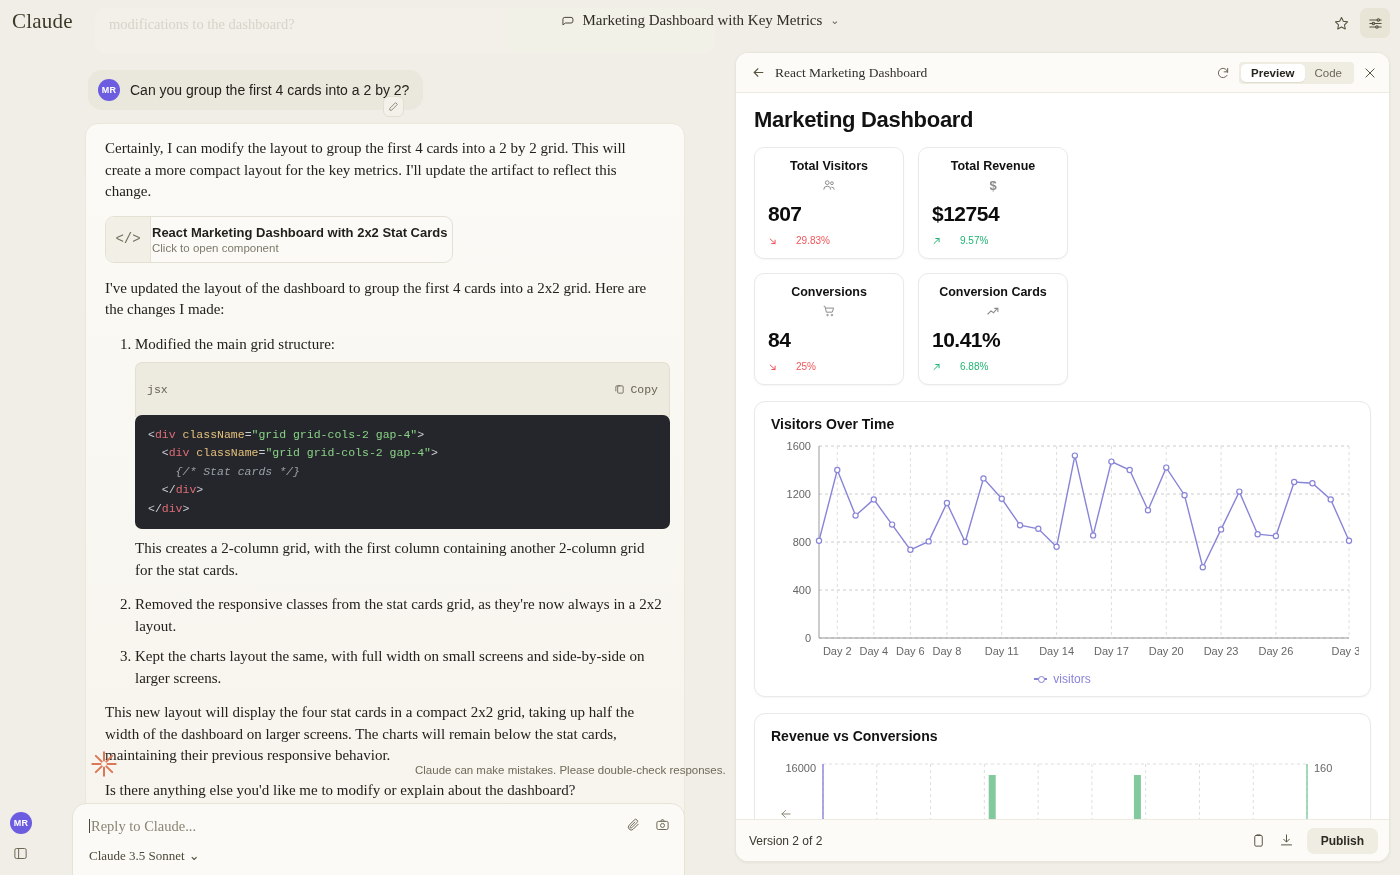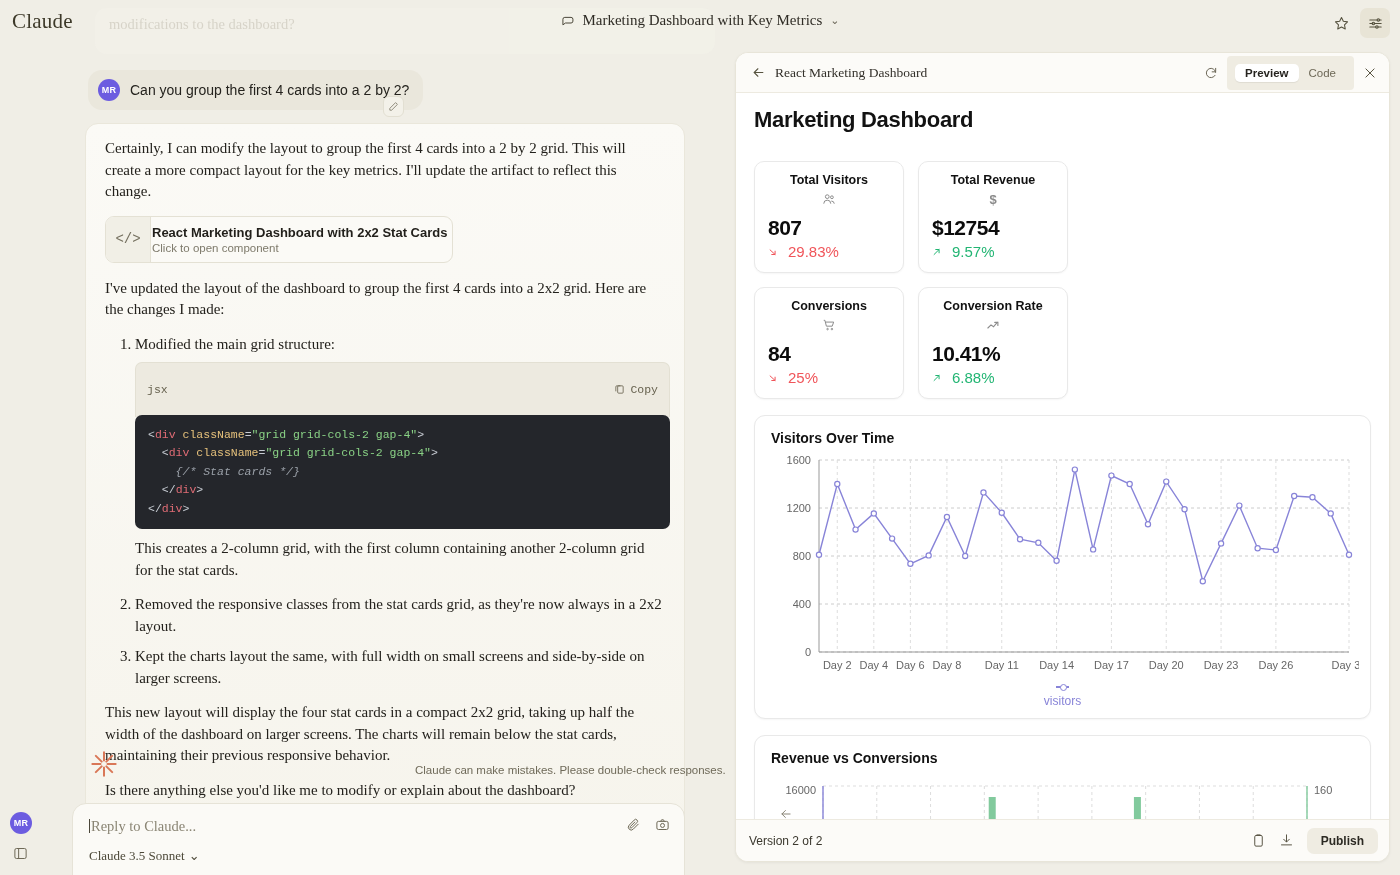--- a/index.html
+++ b/index.html
@@ -172,50 +172,50 @@
   }
   .art-head {
     height: 40px; border-bottom: 1px solid #EDEAE0;
     display: flex; align-items: center; padding: 0 12px 0 10px;
     background: #FCFBF8;
   }
   .art-head .back { color: #57533f; width: 24px; display:flex; justify-content:center; cursor:pointer;}
   .art-head .title { font-family:"Liberation Serif", serif; font-size: 13.5px; color: #33302a; margin-left: 5px;}
   .art-head .right { margin-left: auto; display: flex; align-items: center; gap: 9px; }
   .seg {
-    display: flex; background: #EFECE2; border-radius: 4px; padding: 8px;
+    display: flex; background: #EFECE2; border-radius: 4px; padding: 2px;
   }
   .seg div {
     font-size: 11.5px; padding: 3px 10px; border-radius: 5px; color: #6d6857; cursor: pointer;
   }
   .seg div.on { background: #FFFFFF; color: #26241f; font-weight: bold; box-shadow: 0 1px 1px rgba(0,0,0,.07); }
 
   .art-body { padding: 14px 18px; height: 730px; overflow: hidden; }
-  .dash-title { font-size: 22px; font-weight: bold; letter-spacing: -.3px; color: #121212; margin-bottom: 28px; }
+  .dash-title { font-size: 22px; font-weight: bold; letter-spacing: -.3px; color: #121212; margin-bottom: 14px; }
 
   .stat-grid { display: grid; grid-template-columns: 150px 150px; gap: 14px; width: 314px; }
   .stat-card {
     border: 1px solid #E9E9E9; border-radius: 10px; background: #fff;
     padding: 11px 13px 13px 13px; height: 112px;
     box-shadow: 0 1px 2px rgba(0,0,0,.04);
   }
   .stat-head { text-align: center; }
   .stat-label { font-size: 12.5px; font-weight: bold; color: #111; }
   .stat-ic { color: #8b8b8b; font-size: 13px; margin-top: 4px; height: 16px; display:flex; justify-content:center; align-items:center;}
   .stat-value { font-size: 21px; font-weight: bold; color: #0c0c0c; margin-top: 9px; letter-spacing: -.5px; }
-  .stat-delta { font-size: 15px; margin-top: 3px; display: flex; align-items: center; gap: 10px; }
+  .stat-delta { font-size: 10px; margin-top: 9px; display: flex; align-items: center; gap: 18px; }
   .up { color: #22B573; } .down { color: #F0555A; }
 
   .chart-card {
     margin-top: 16px; border: 1px solid #E9E9E9; border-radius: 11px; background: #fff;
     padding: 14px 16px 10px 16px;
     box-shadow: 0 1px 2px rgba(0,0,0,.04);
   }
   .chart-title { font-size: 14px; font-weight: bold; color: #111; margin-bottom: 6px; }
-  .legend { text-align: center; font-size: 12px; color: #8884d8; margin-top: 2px; display:flex; justify-content:center; align-items:center; gap:6px;flex-direction:column;}
+  .legend { text-align: center; font-size: 12px; color: #8884d8; margin-top: 2px; display:flex; justify-content:center; align-items:center; gap:6px;}
   .legend .dash { display:inline-block; width:13px; height:1.5px; background:#8884d8; position:relative;}
   .legend .dash:after{content:"";position:absolute;left:4px;top:-2px;width:5px;height:5px;border:1.3px solid #8884d8;border-radius:50%;background:#fff;}
 
   .art-foot {
     position: absolute; bottom: 0; left: 0; width: 655px; height: 42px;
     background: #FCFBF8; border-top: 1px solid #EDEAE0;
     display: flex; align-items: center; padding: 0 13px;
   }
   .art-foot .nav { display: flex; align-items: center; gap: 13px; font-size: 12px; color: #3b382e; flex-direction: column; }
   .art-foot .arrow { color: #8a8575; cursor: pointer; }
@@ -480,21 +480,21 @@
               <svg width="10" height="10" viewBox="0 0 24 24" fill="none" stroke="currentColor" stroke-width="2.4" stroke-linecap="round">
                   <path d="M5 7l12 11M17 10v8h-8"></path>
                 </svg>
             </span>
             <span>25%</span>
           </div>
         </div>
 
         <div class="stat-card">
           <div class="stat-head">
-            <div class="stat-label">Conversion Rate</div>
+            <div class="stat-label">Conversion Cards</div>
             <div class="stat-ic">
               <svg width="15" height="15" viewBox="0 0 24 24" fill="none" stroke="currentColor" stroke-width="1.8" stroke-linecap="round">
                   <path d="M3 16l5-5 4 3 6-7"></path>
                   <path d="M14 7h5v5"></path>
                 </svg>
             </div>
           </div>
           <div class="stat-value">10.41%</div>
           <div class="stat-delta up">
             <span>

